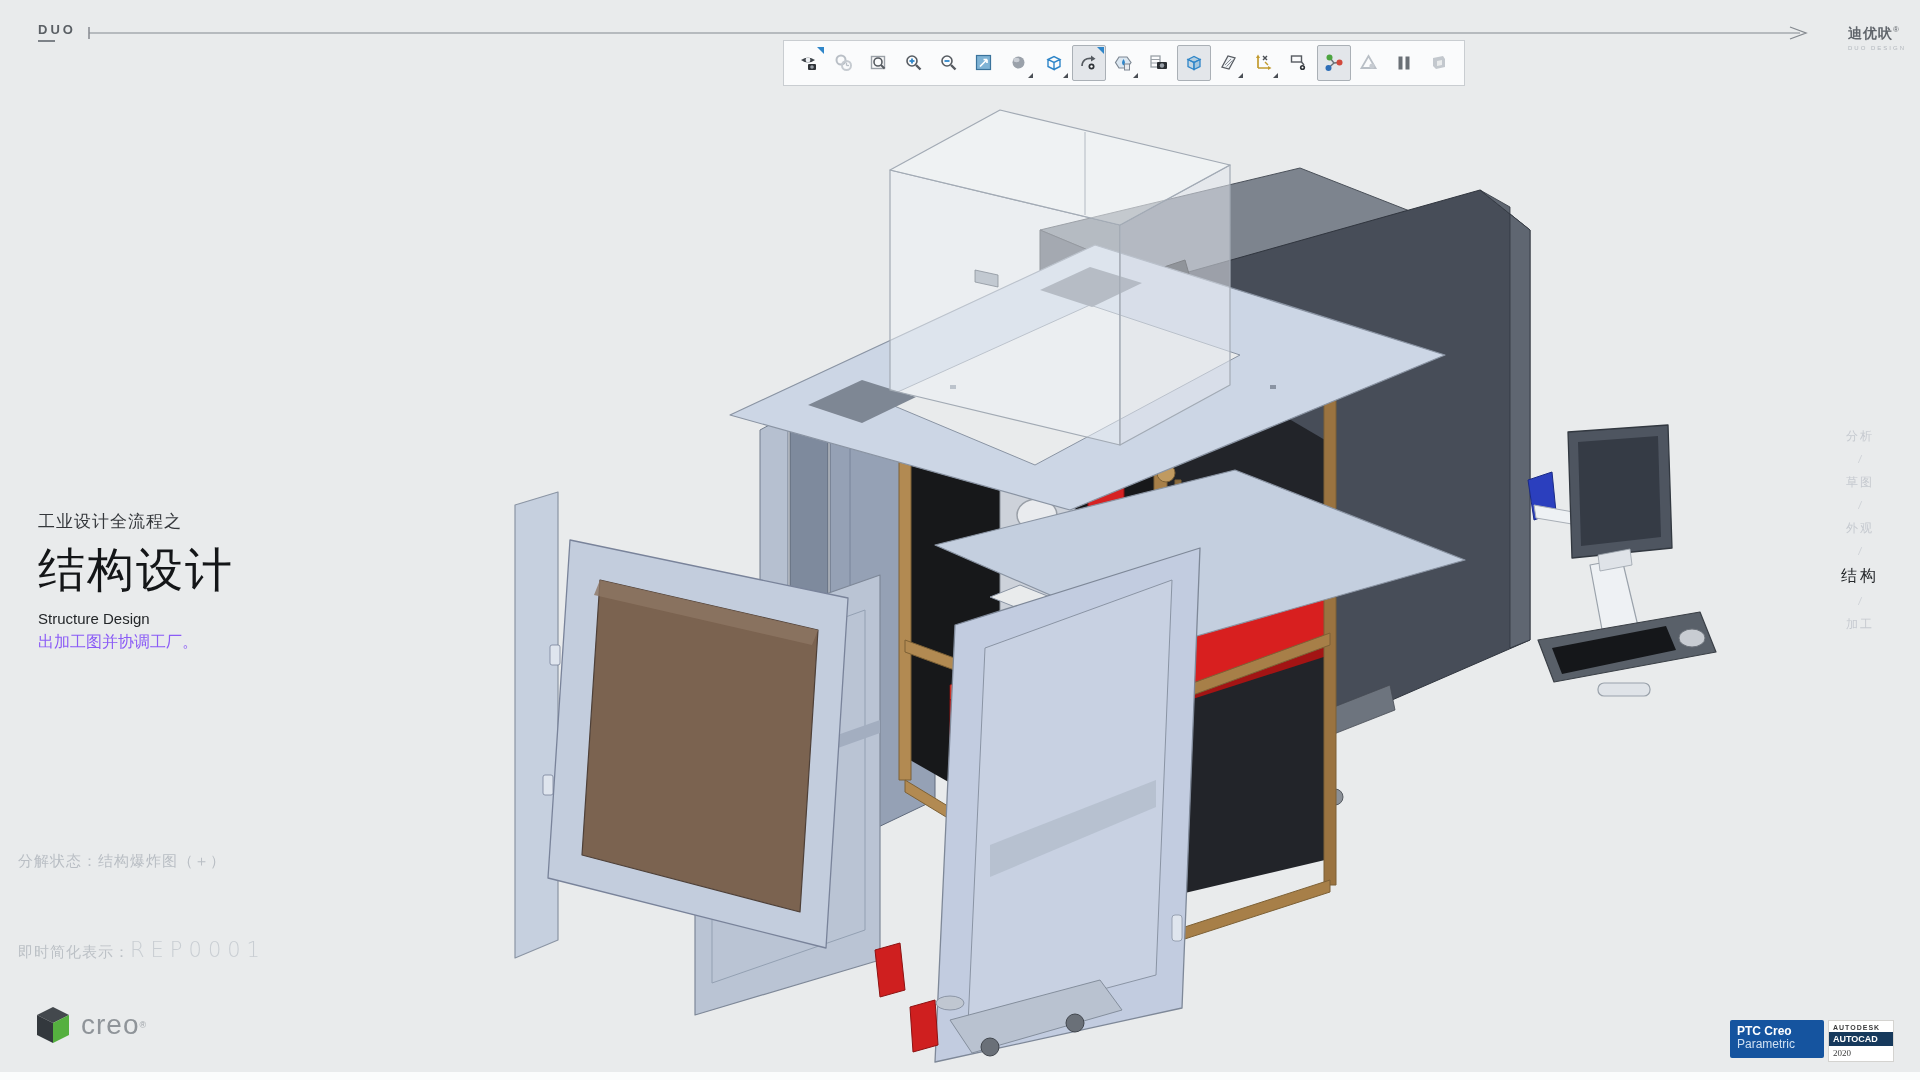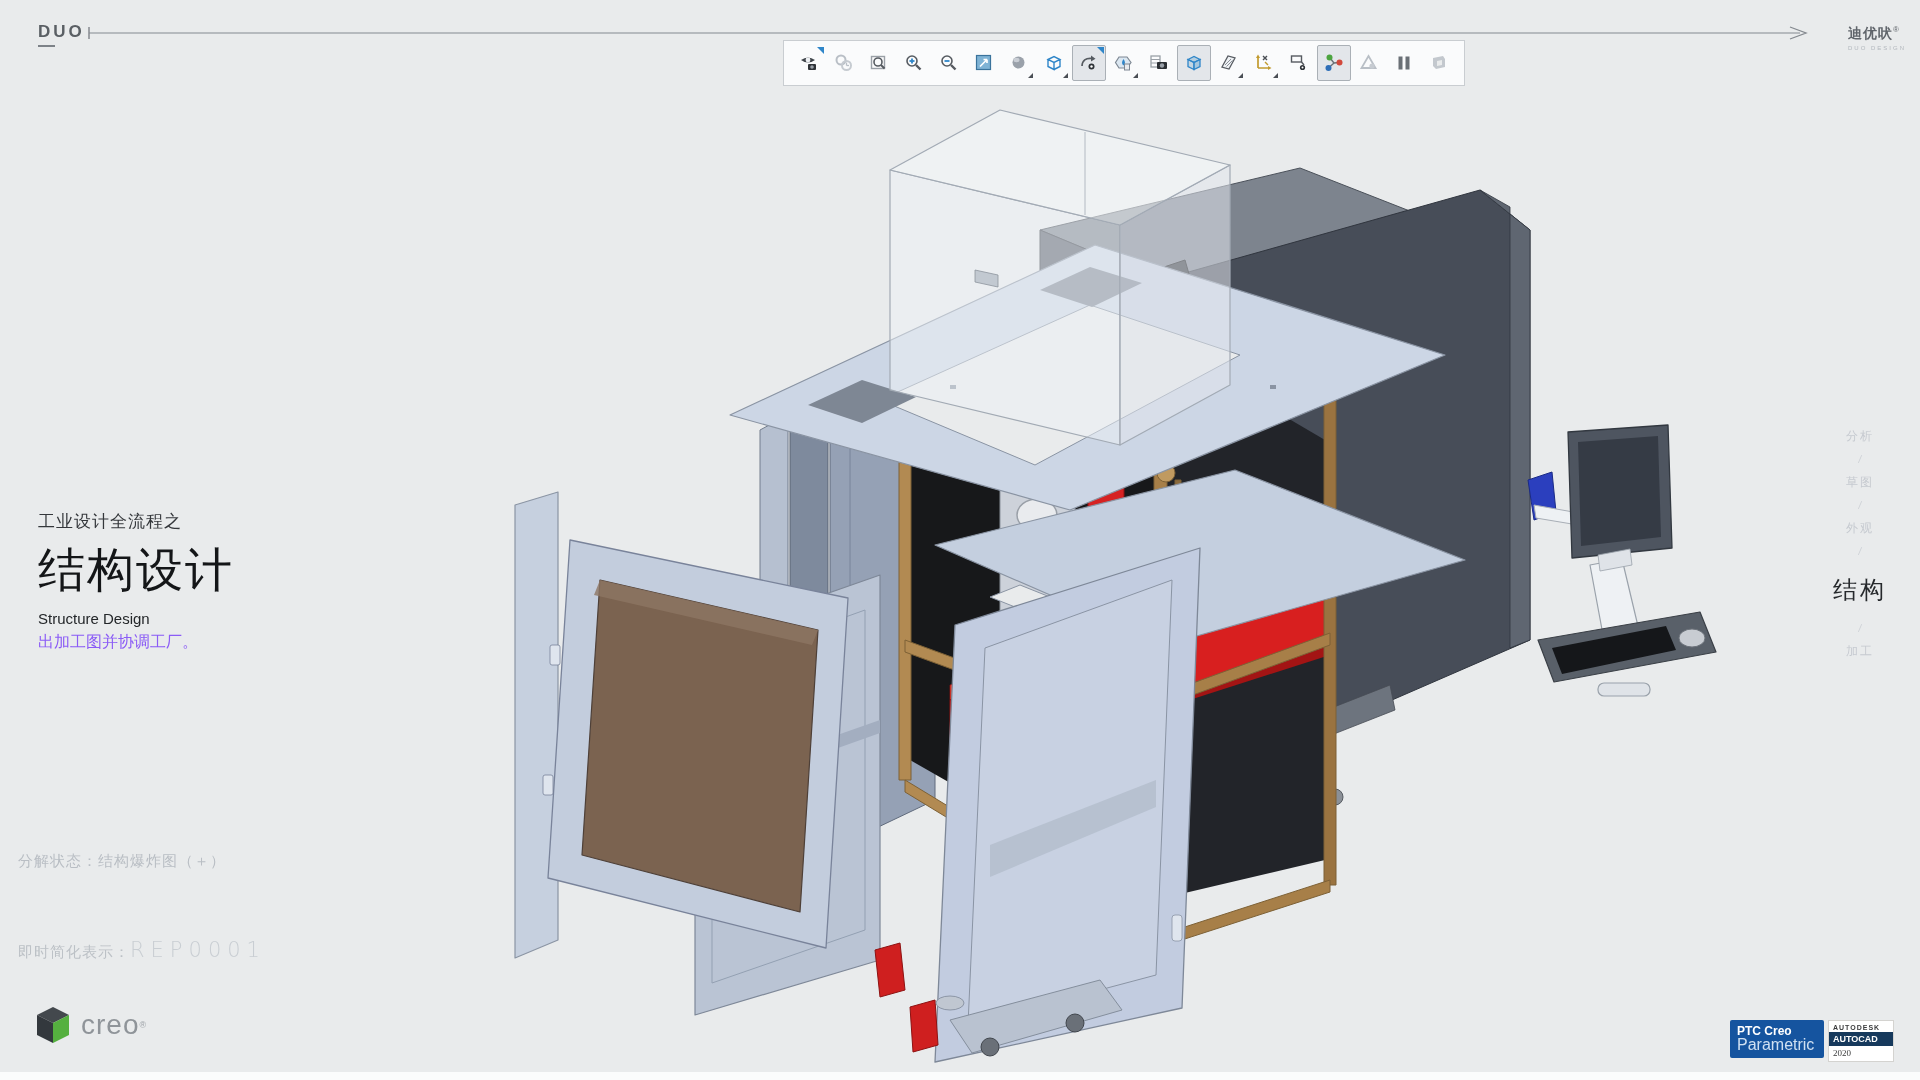--- a/index.html
+++ b/index.html
@@ -7,21 +7,21 @@
   body {
     position:relative;
     background:#e9ebec;
     font-family:"Liberation Sans","DejaVu Sans",sans-serif;
     color:#3e4246;
   }
 
   
   .logo-duo {
     position:absolute; left:38px; top:22px;
-    font-size:17px; font-weight:bold; letter-spacing:3px; color:#5a5f64;
+    font-size:13px; font-weight:bold; letter-spacing:3px; color:#5a5f64;
   }
   .logo-duo .bar { display:block; width:17px; height:2px; background:#7d8288; margin-top:3px; }
   .timeline { position:absolute; left:86px; top:25px; }
   .logo-cn {
     position:absolute; right:14px; top:24px; text-align:left;
   }
   .logo-cn .cn { font-size:14px; font-weight:bold; color:#60656b; letter-spacing:1px; }
   .logo-cn .reg { font-size:8px; vertical-align:super; color:#60656b; }
   .logo-cn .sub { font-size:6px; letter-spacing:2px; color:#b3b8be; margin-top:2px; }
 
@@ -69,34 +69,34 @@
   }
 
   
   .process-nav {
     position:absolute; right:22px; top:428px; width:76px;
     display:flex; flex-direction:column; align-items:center; gap:9px;
     text-align:left;
   }
   .process-nav .item { font-size:12px; color:#c6cad0; letter-spacing:2px; }
   .process-nav .sep { font-size:10px; color:#cdd1d6; font-style:italic; }
-  .process-nav .item.active { font-size:24px; color:#26292c; letter-spacing:3px; margin:8px 0; }
+  .process-nav .item.active { font-size:16px; color:#26292c; letter-spacing:3px; margin:0 0; }
 
   
   .creo-logo { position:absolute; left:35px; top:1005px; display:flex; align-items:center; gap:10px; }
   .creo-logo .word { font-size:28px; color:#8f9499; letter-spacing:1px; }
   .creo-logo .reg { font-size:9px; color:#9da2a7; vertical-align:super; }
 
   .badges { position:absolute; right:26px; top:1020px; display:flex; gap:4px; align-items:flex-start; }
   .badge-ptc {
     width:94px; height:38px; background:#15549f; border-radius:2px;
     color:#fff; padding:5px 7px; line-height:13px;
   }
   .badge-ptc .l1 { font-size:12px; font-weight:bold; }
-  .badge-ptc .l2 { font-size:16px; color:#cfe0f2; }
+  .badge-ptc .l2 { font-size:12px; color:#cfe0f2; }
   .badge-adsk { width:66px; background:#ffffff; border:1px solid #d4d3d0; }
   .badge-adsk .adsk { font-size:7px; font-weight:bold; color:#3a3b3c; letter-spacing:1px; padding:3px 4px 1px; }
   .badge-adsk .acad { font-size:9px; font-weight:bold; color:#fff; background:#16395c; padding:2px 4px; }
   .badge-adsk .year { font-size:9px; color:#3a3b3c; padding:2px 4px 3px;font-family:Liberation Serif, serif; }
 
   .bottom-strip { position:absolute; left:0; bottom:0; width:1920px; height:8px; background:#fbfcfc; }
 
   
   .model { position:absolute; left:430px; top:85px; }
   .model polygon, .model path, .model rect, .model line, .model circle, .model ellipse { vector-effect:non-scaling-stroke; }

